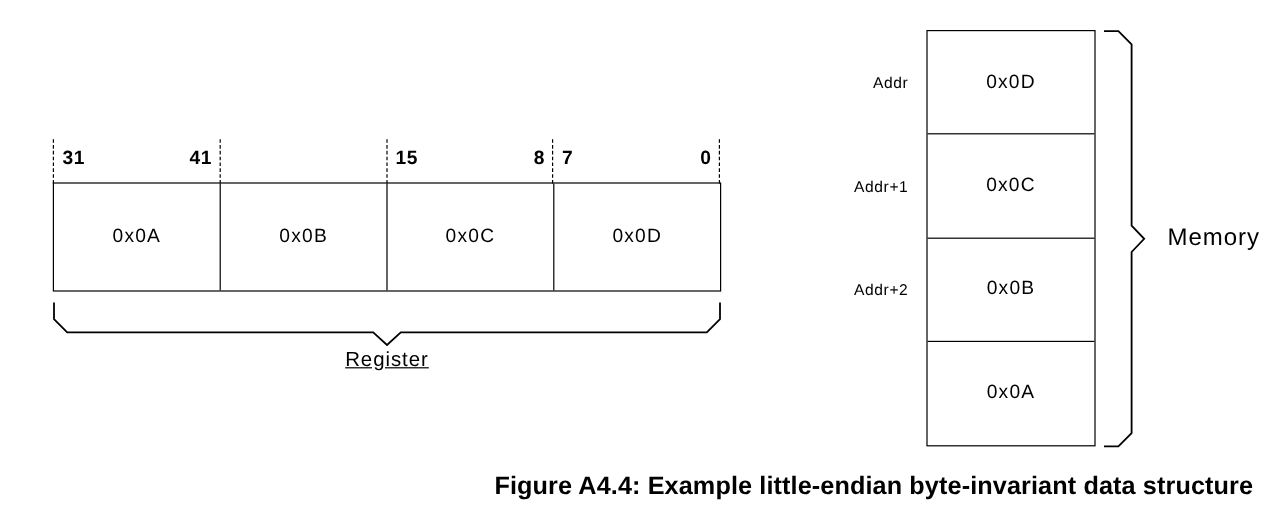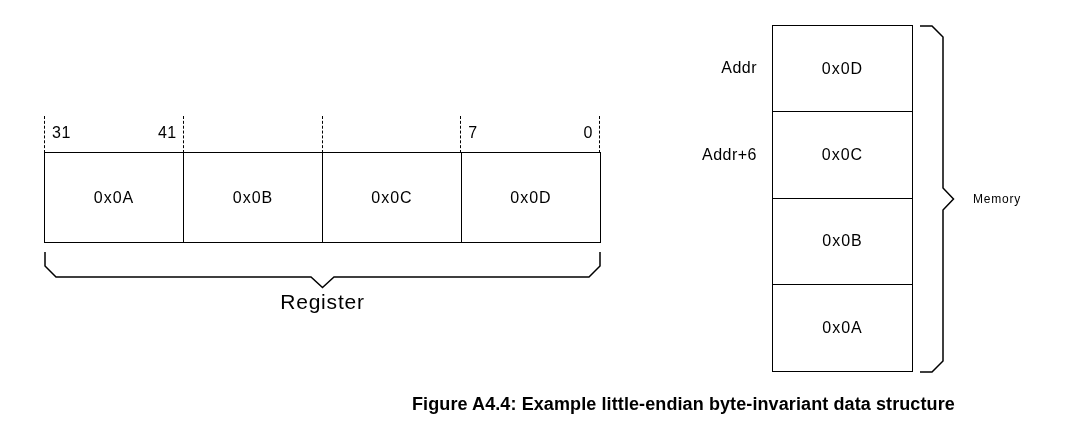--- a/index.html
+++ b/index.html
@@ -23,20 +23,21 @@
     top: 123px;
     width: 138.75px;
     height: 20px;
     display: flex;
     justify-content: space-between;
     align-items: center;
     box-sizing: border-box;
     padding: 0 7px;
     font-size: 16px;
     letter-spacing: 0.5px;
+    font-weight: bold;
   }
   .dash {
     position: absolute;
     top: 116px;
     height: 37px;
     width: 0;
     border-left: 1.5px dashed #000000;
   }
   .regbox {
     position: absolute;
@@ -58,39 +59,40 @@
     border-right: 1.5px solid #000000;
   }
   .regcell:last-child { border-right: none; }
   .brace-svg { position: absolute; }
   .reg-label {
     position: absolute;
     left: 45px;
     top: 290px;
     width: 555px;
     text-align: center;
-    font-size: 21px;
+    font-size: 17px;
     letter-spacing: 0.8px;
+    text-decoration: underline;
   }
 
   
   .mem-addrs {
     position: absolute;
     left: 640px;
     top: 25px;
     width: 117px;
     height: 347px;
     display: grid;
     grid-template-rows: repeat(4, 1fr);
   }
   .addr-label {
     display: flex;
     align-items: center;
     justify-content: flex-end;
-    font-size: 16px;
+    font-size: 13px;
     letter-spacing: 0.5px;
   }
   .mem-box {
     position: absolute;
     left: 772px;
     top: 25px;
     width: 141px;
     height: 347px;
     border: 1.5px solid #000000;
     box-sizing: border-box;
@@ -106,43 +108,47 @@
     border-bottom: 1.5px solid #000000;
   }
   .memcell:last-child { border-bottom: none; }
   .mem-label {
     position: absolute;
     left: 973px;
     top: 25px;
     height: 347px;
     display: flex;
     align-items: center;
-    font-size: 12px;
+    font-size: 20px;
     letter-spacing: 0.8px;
   }
 
   
   .caption {
     position: absolute;
     left: 412px;
     top: 394px;
-    font-size: 18px;
+    font-size: 21px;
     font-weight: bold;
     letter-spacing: 0.1px;
     white-space: nowrap;
   }
 </style>
 </head>
 <body>
 
 <div class="canvas">
 
   <div class="bitrow" style="left:45px">
     <span>31</span>
     <span>41</span>
+  </div>
+  <div class="bitrow" style="left:322.5px">
+    <span>15</span>
+    <span>8</span>
   </div>
   <div class="bitrow" style="left:461.25px">
     <span>7</span>
     <span>0</span>
   </div>
 
   <div class="dash" style="left:44px"></div>
   <div class="dash" style="left:183px"></div>
   <div class="dash" style="left:321.5px"></div>
   <div class="dash" style="left:460px"></div>
@@ -155,21 +161,22 @@
     <div class="regcell">0x0D</div>
   </div>
 
   <svg class="brace-svg" style="left:40px; top:248px" width="565" height="46" viewBox="40 248 565 46">
     <path d="M 45 252 L 45 266 L 56 277 L 311 277 L 322.5 287.5 L 334 277 L 589 277 L 600 266 L 600 252" fill="none" stroke="#000000" stroke-width="1.5"></path>
   </svg>
   <div class="reg-label">Register</div>
 
   <div class="mem-addrs">
     <div class="addr-label">Addr</div>
-    <div class="addr-label">Addr+6</div>
+    <div class="addr-label">Addr+1</div>
+    <div class="addr-label">Addr+2</div>
   </div>
 
   <div class="mem-box">
     <div class="memcell">0x0D</div>
     <div class="memcell">0x0C</div>
     <div class="memcell">0x0B</div>
     <div class="memcell">0x0A</div>
   </div>
 
   <svg class="brace-svg" style="left:915px; top:20px" width="50" height="360" viewBox="915 20 50 360">

